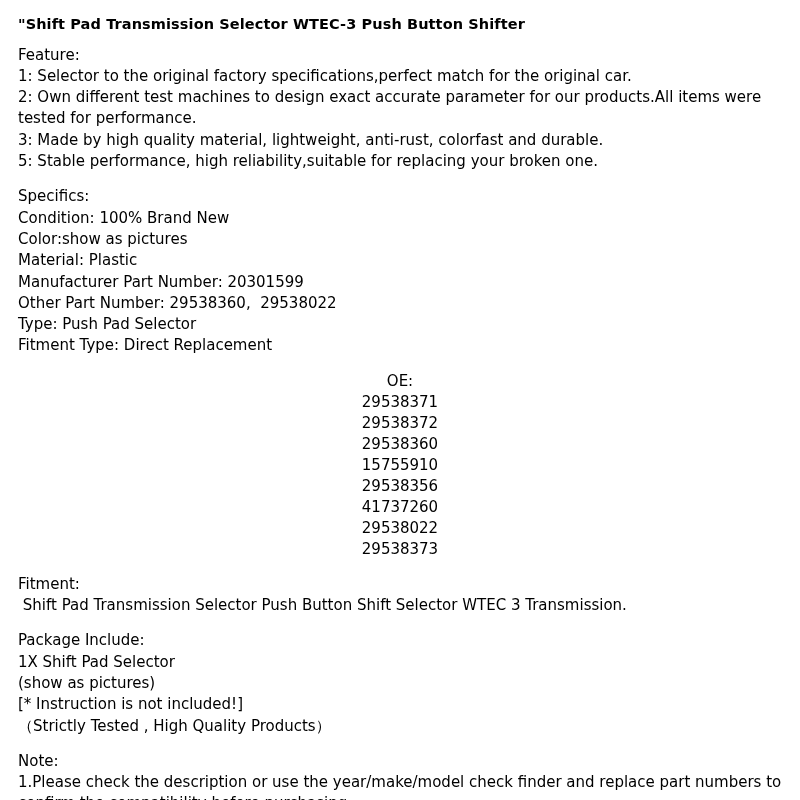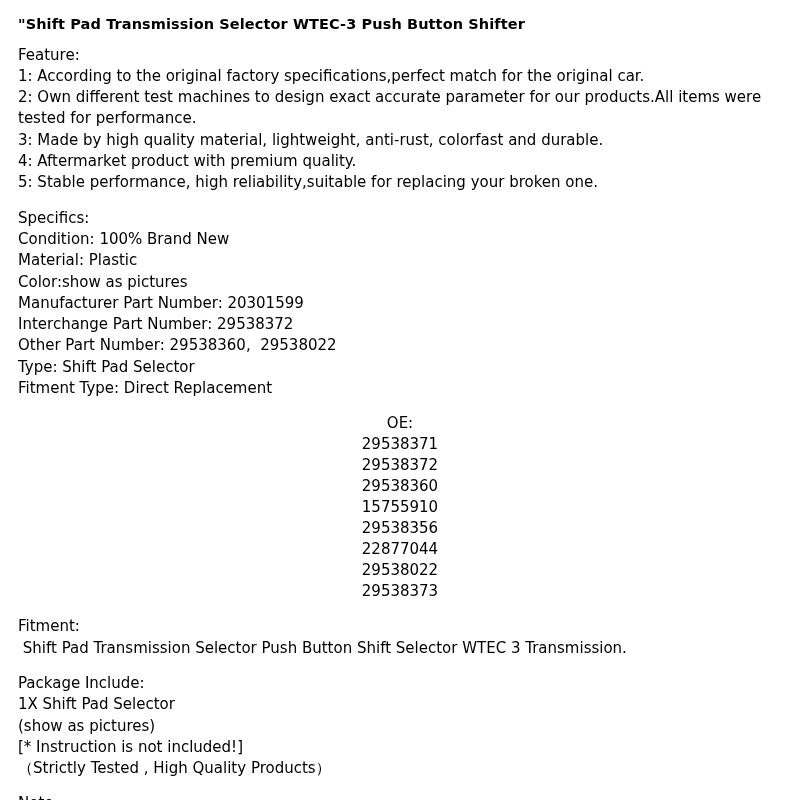--- a/index.html
+++ b/index.html
@@ -42,47 +42,45 @@
 </style>
 </head>
 <body>
 
 <div class="page">
 
   <div class="title">"Shift Pad Transmission Selector WTEC-3 Push Button Shifter</div>
 
   <div class="block">
     <div class="line">Feature:</div>
-    <div class="line">1: According to the original factory specifications,perfect match for the original car.</div>
+    <div class="line">1: Selector to the original factory specifications,perfect match for the original car.</div>
     <div class="line">2: Own different test machines to design exact accurate parameter for our products.All items were tested for performance.</div>
     <div class="line">3: Made by high quality material, lightweight, anti-rust, colorfast and durable.</div>
-    <div class="line">4: Aftermarket product with premium quality.</div>
     <div class="line">5: Stable performance, high reliability,suitable for replacing your broken one.</div>
   </div>
 
   <div class="block">
     <div class="line">Specifics:</div>
     <div class="line">Condition: 100% Brand New</div>
+    <div class="line">Color:show as pictures</div>
     <div class="line">Material: Plastic</div>
-    <div class="line">Color:show as pictures</div>
     <div class="line">Manufacturer Part Number: 20301599</div>
-    <div class="line">Interchange Part Number: 29538372</div>
     <div class="line">Other Part Number: 29538360,  29538022</div>
-    <div class="line">Type: Shift Pad Selector</div>
+    <div class="line">Type: Push Pad Selector</div>
     <div class="line">Fitment Type: Direct Replacement</div>
   </div>
 
   <div class="block tight">
     <div class="line">OE:</div>
     <div class="line">29538371</div>
     <div class="line">29538372</div>
     <div class="line">29538360</div>
     <div class="line">15755910</div>
     <div class="line">29538356</div>
-    <div class="line">22877044</div>
+    <div class="line">41737260</div>
     <div class="line">29538022</div>
     <div class="line">29538373</div>
   </div>
 
   <div class="block">
     <div class="line">Fitment:</div>
     <div class="line"> Shift Pad Transmission Selector Push Button Shift Selector WTEC 3 Transmission.</div>
   </div>
 
   <div class="block">

